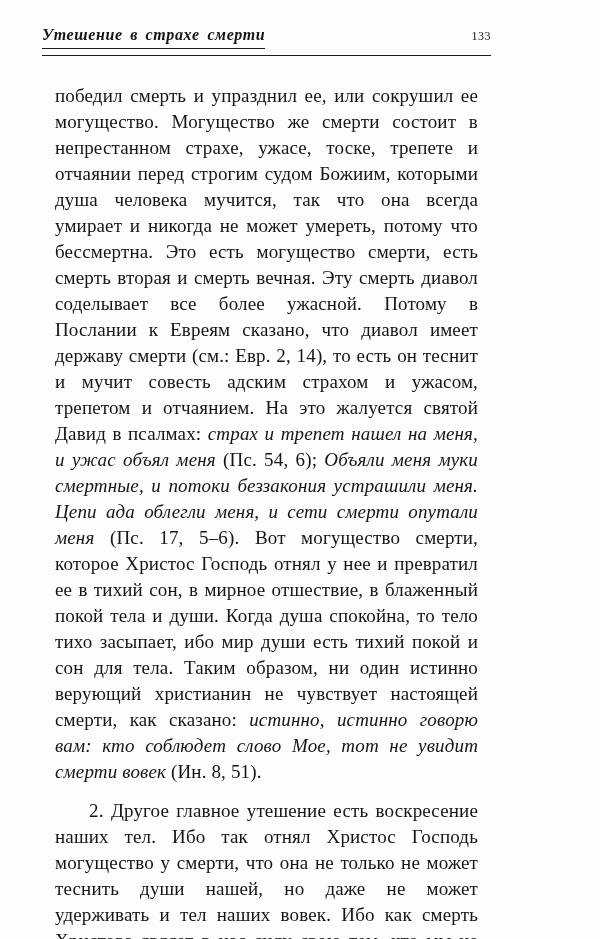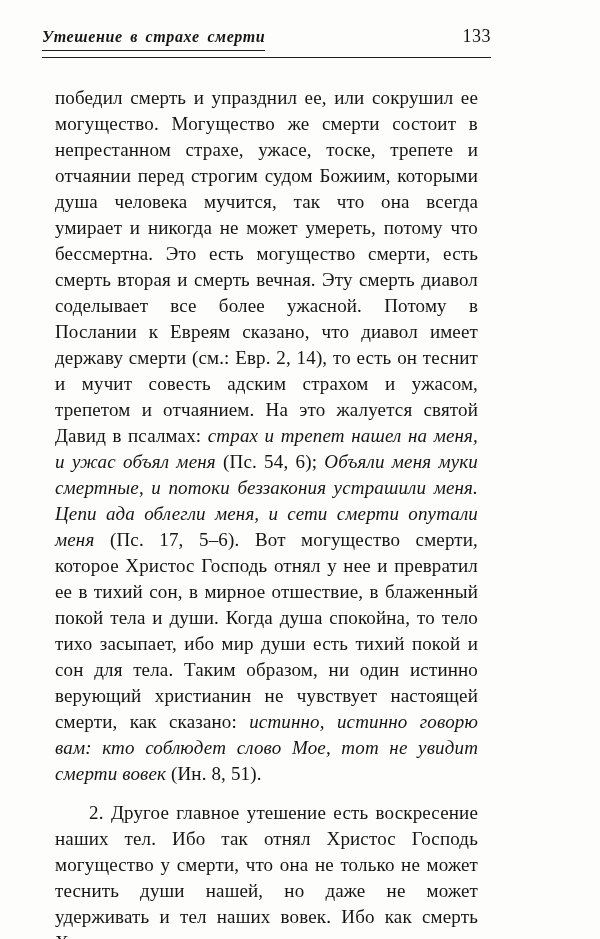--- a/index.html
+++ b/index.html
@@ -29,21 +29,21 @@
   .running-title {
     font-weight: bold;
     font-style: italic;
     font-size: 16px;
     letter-spacing: 0.6px;
     word-spacing: 3px;
     border-bottom: 1.5px solid #1c1c1c;
     padding-bottom: 4px;
   }
   .page-number {
-    font-size: 18px;
+    font-size: 12px;
     letter-spacing: 0.5px;
   }
   .header-rule {
     height: 0;
     border: none;
     border-top: 1.6px solid #1c1c1c;
     margin: 6px 42px 0 42px;
   }
   .page-body {
     padding: 14px 42px 0 42px;

